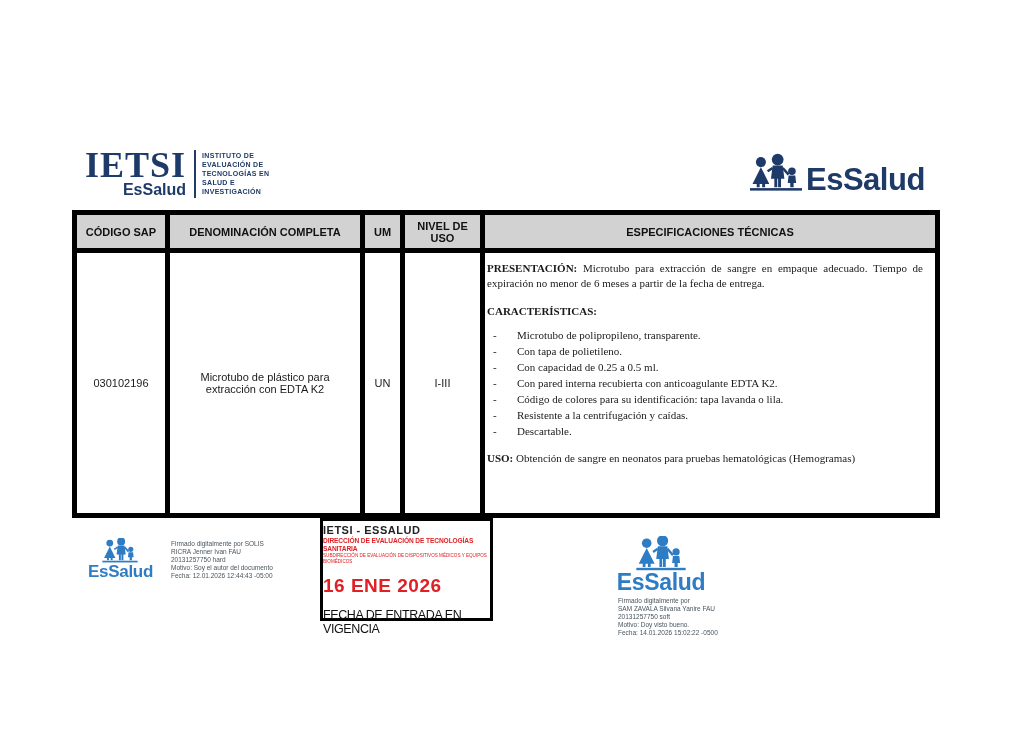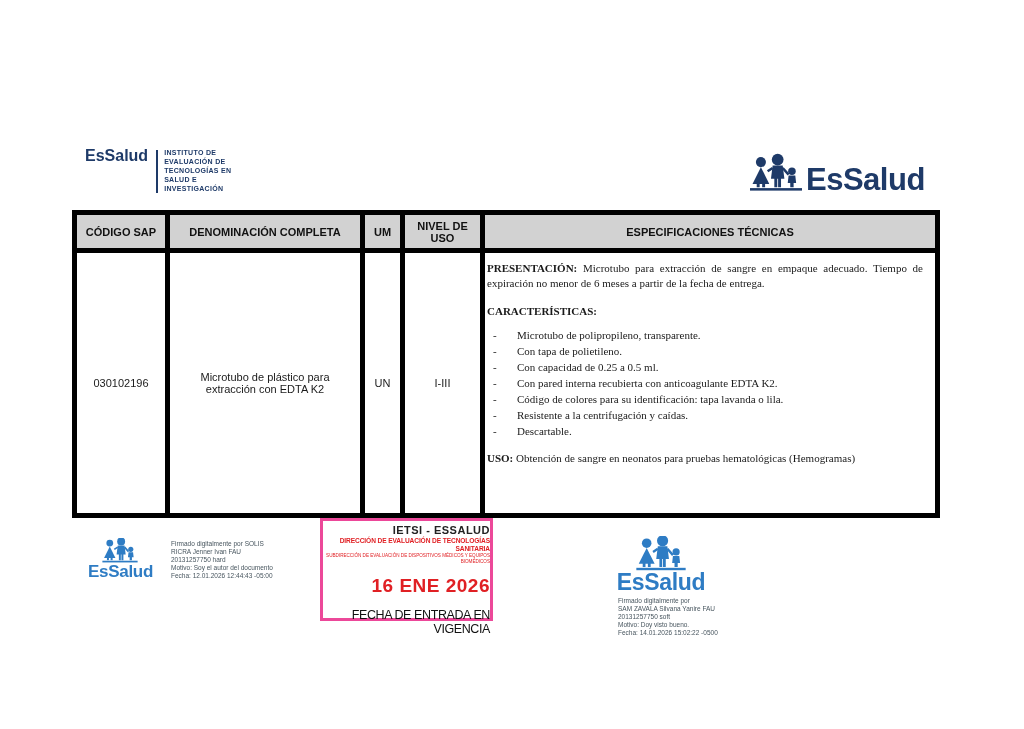--- a/index.html
+++ b/index.html
@@ -51,40 +51,41 @@
   .sig-logo { display:flex; flex-direction:column; align-items:center; }
   .sig-logo svg { display:block; }
   .sig-brand { font-weight:bold; letter-spacing:-0.3px; }
   .sig-left { left:88px; top:538px; display:flex; align-items:flex-start; }
   .sig-left .sig-brand { font-size:17px; color:#2e7cc4; line-height:17px; }
   .sig-left .sig-text { margin-left:18px; margin-top:2px; }
   .sig-text span { display:block; font-size:6.5px; line-height:8px; color:#47555e; }
 
   .stamp-box {
     position:absolute; left:320px; top:518px; width:167px; height:94px;
-    border:3px solid #ec4899; background:#fff; text-align:right; padding-top:3px;
+    border:3px solid #000000; background:#fff; text-align:left; padding-top:3px;
   }
   .stamp-org { font-size:11px; font-weight:bold; color:#222; letter-spacing:0.5px; line-height:13px; }
   .stamp-dir { font-size:6.6px; font-weight:bold; color:#e02024; line-height:8px; letter-spacing:-0.1px; }
   .stamp-subdir { font-size:4.6px; color:#e02024; line-height:6px; }
   .stamp-date { font-size:19px; font-weight:bold; color:#e02024; line-height:24px; margin-top:9px; letter-spacing:0.5px; }
   .stamp-caption { font-size:12.5px; font-weight:normal; color:#111; margin-top:10px; letter-spacing:-0.4px; }
 
   .sig-right { left:618px; top:536px; }
   .sig-right .sig-logo { align-items:center; width:86px; }
   .sig-right .sig-brand { font-size:23px; color:#2e7cc4; line-height:23px; }
   .sig-right .sig-text { margin-top:3px; text-align:left; }
 </style>
 </head>
 <body>
 
 <div class="page">
 
   <div class="ietsi-logo">
     <div class="ietsi-left">
+      <div class="ietsi-acronym">IETSI</div>
       <div class="ietsi-brand">EsSalud</div>
     </div>
     <div class="ietsi-divider"></div>
     <div class="ietsi-tagline">
       <span>INSTITUTO DE</span>
       <span>EVALUACIÓN DE</span>
       <span>TECNOLOGÍAS EN</span>
       <span>SALUD E</span>
       <span>INVESTIGACIÓN</span>
     </div>

